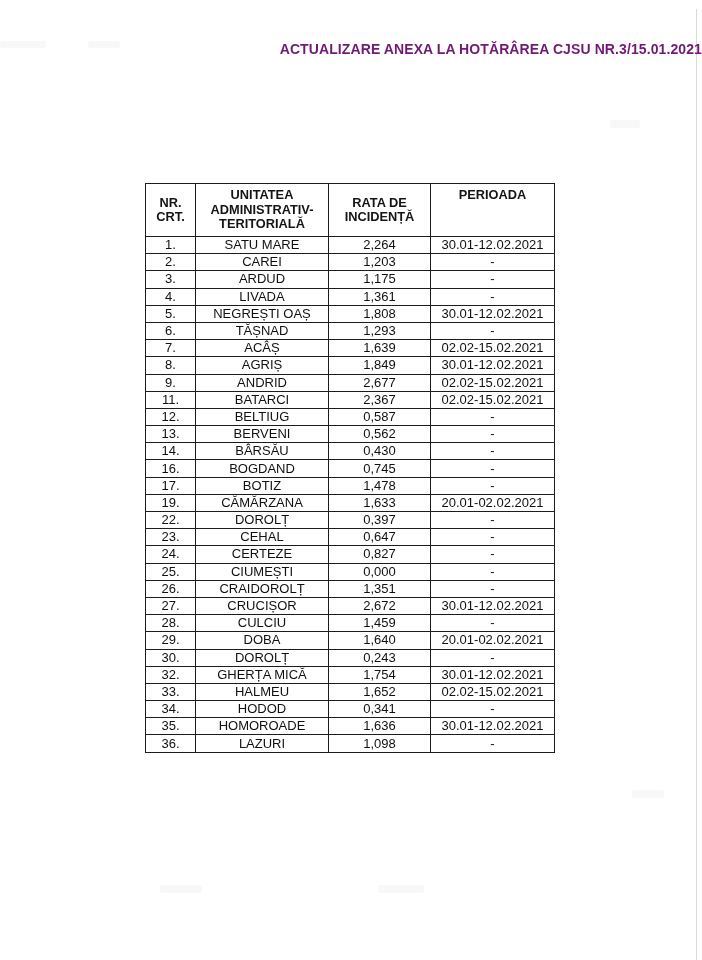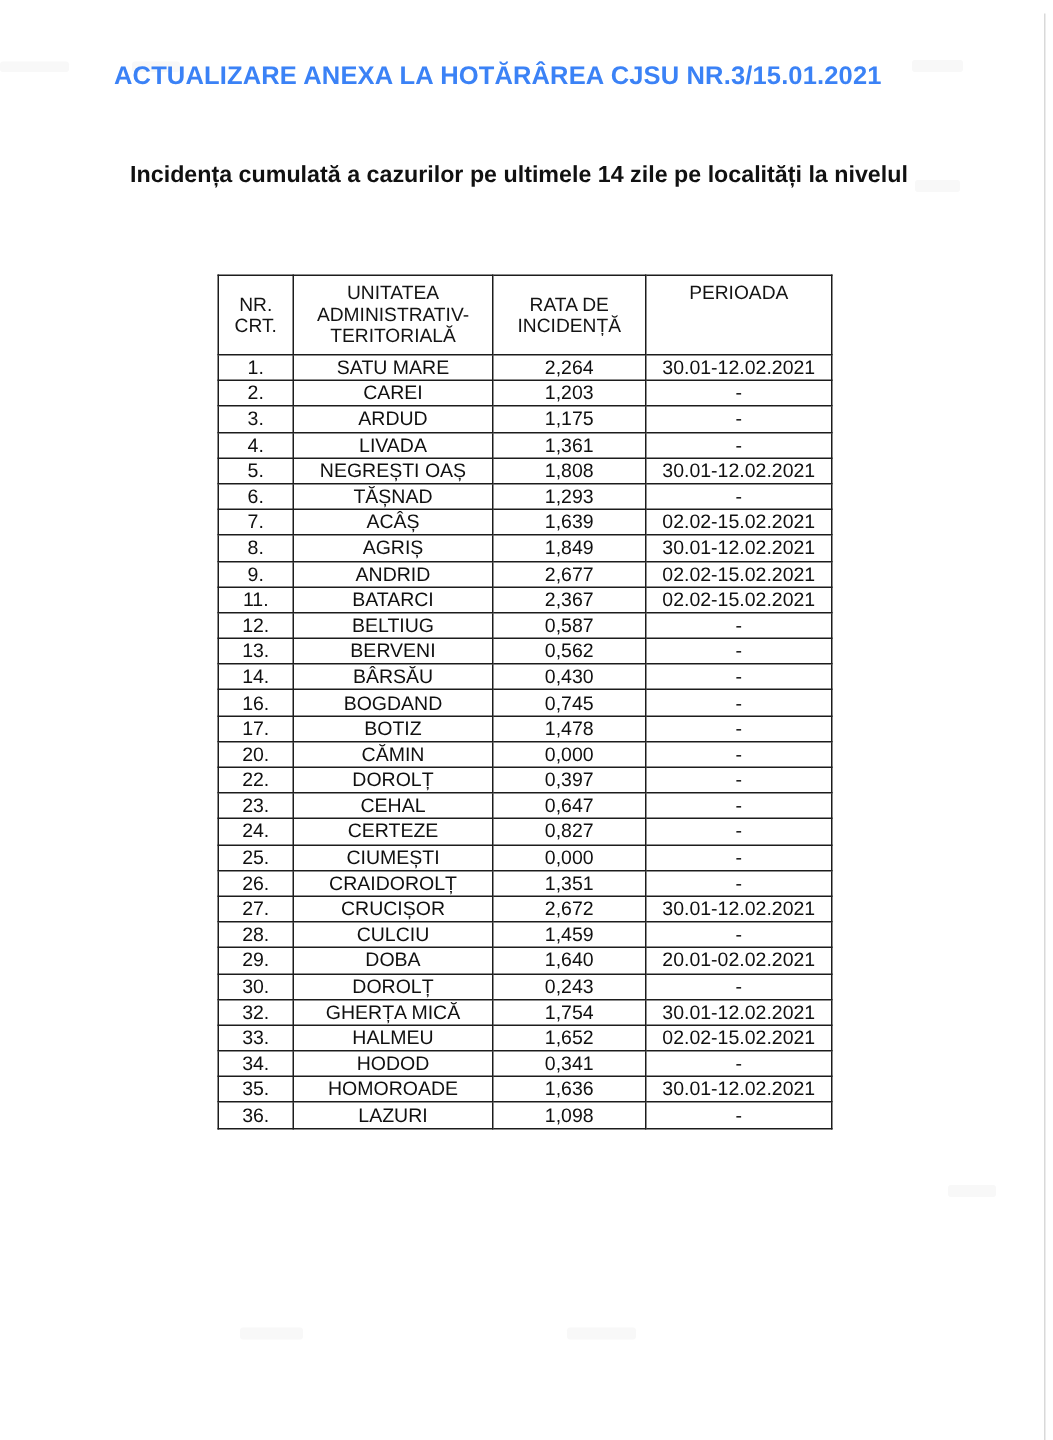--- a/index.html
+++ b/index.html
@@ -6,40 +6,40 @@
   .page{
     position:relative;
     width:702px;height:960px;
     background:#ffffff;
     font-family:"Liberation Sans",sans-serif;
     color:#141414;
     overflow:hidden;
   }
   .doc-title{
     position:absolute;top:41px;left:76px;width:626px;
-    text-align:left;font-weight:bold;font-size:17px;
-    letter-spacing:0.1px;color:#3b82f6;
+    text-align:right;font-weight:bold;font-size:14px;
+    letter-spacing:0.1px;color:#701a75;
   }
   .doc-subtitle{
     position:absolute;top:106px;left:4px;width:684px;
     text-align:center;font-weight:bold;font-size:15.5px;
     line-height:21px;color:#111;
   }
   table.incidence{
     position:absolute;left:145px;top:183px;
     width:409px;border-collapse:collapse;table-layout:fixed;
   }
   table.incidence th,
   table.incidence td{
     border:1.6px solid #1c1c1c;
     text-align:center;vertical-align:middle;
     padding:0;overflow:hidden;white-space:nowrap;
   }
   table.incidence thead th{
-    height:48px;font-weight:normal;font-size:12.8px;line-height:14.5px;
+    height:48px;font-weight:bold;font-size:12.8px;line-height:14.5px;
   }
   table.incidence thead th.top-aligned{
     vertical-align:top;padding-top:4px;margin-left:29px;
   }
   table.incidence tbody td{
     height:16.2px;font-size:13px;line-height:16px;font-weight:normal;
     color:#101010;
   }
   
   .scan-edge-line{
@@ -65,21 +65,20 @@
   <div class="smudge s2"></div>
   <div class="smudge s3"></div>
   <div class="smudge s4"></div>
   <div class="smudge s5"></div>
   <div class="smudge s6"></div>
   <div class="smudge s7"></div>
 
   <div class="doc-title">ACTUALIZARE ANEXA LA HOTĂRÂREA CJSU NR.3/15.01.2021</div>
 
   <div class="doc-subtitle">
-    <div>Incidența cumulată a cazurilor pe ultimele 14 zile pe localități la nivelul</div>
   </div>
 
   <table class="incidence">
     <colgroup>
       <col style="width:50px">
       <col style="width:133px">
       <col style="width:102px">
       <col style="width:124px">
     </colgroup>
     <thead>
@@ -175,24 +174,24 @@
           <td>0,745</td>
           <td>-</td>
         </tr>
         <tr>
           <td>17.</td>
           <td>BOTIZ</td>
           <td>1,478</td>
           <td>-</td>
         </tr>
         <tr>
-          <td>20.</td>
-          <td>CĂMIN</td>
-          <td>0,000</td>
-          <td>-</td>
+          <td>19.</td>
+          <td>CĂMĂRZANA</td>
+          <td>1,633</td>
+          <td>20.01-02.02.2021</td>
         </tr>
         <tr>
           <td>22.</td>
           <td>DOROLȚ</td>
           <td>0,397</td>
           <td>-</td>
         </tr>
         <tr>
           <td>23.</td>
           <td>CEHAL</td>

